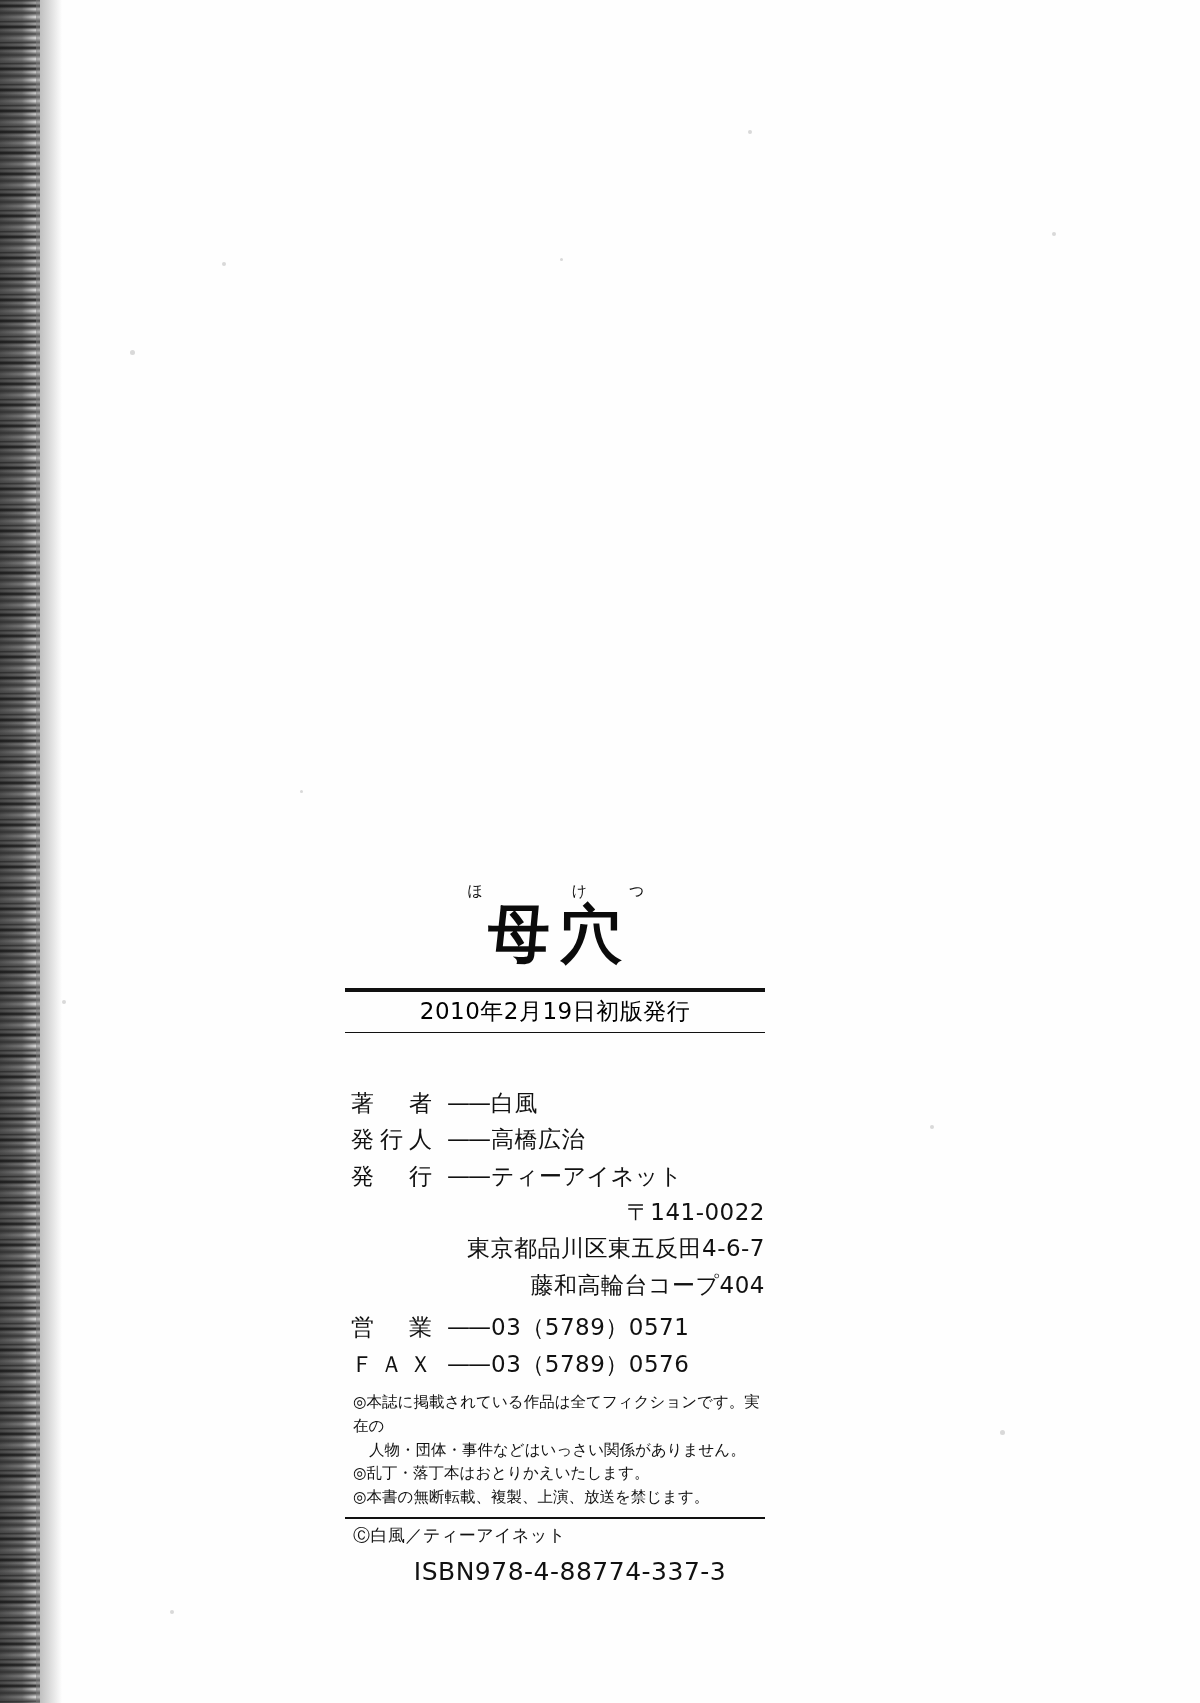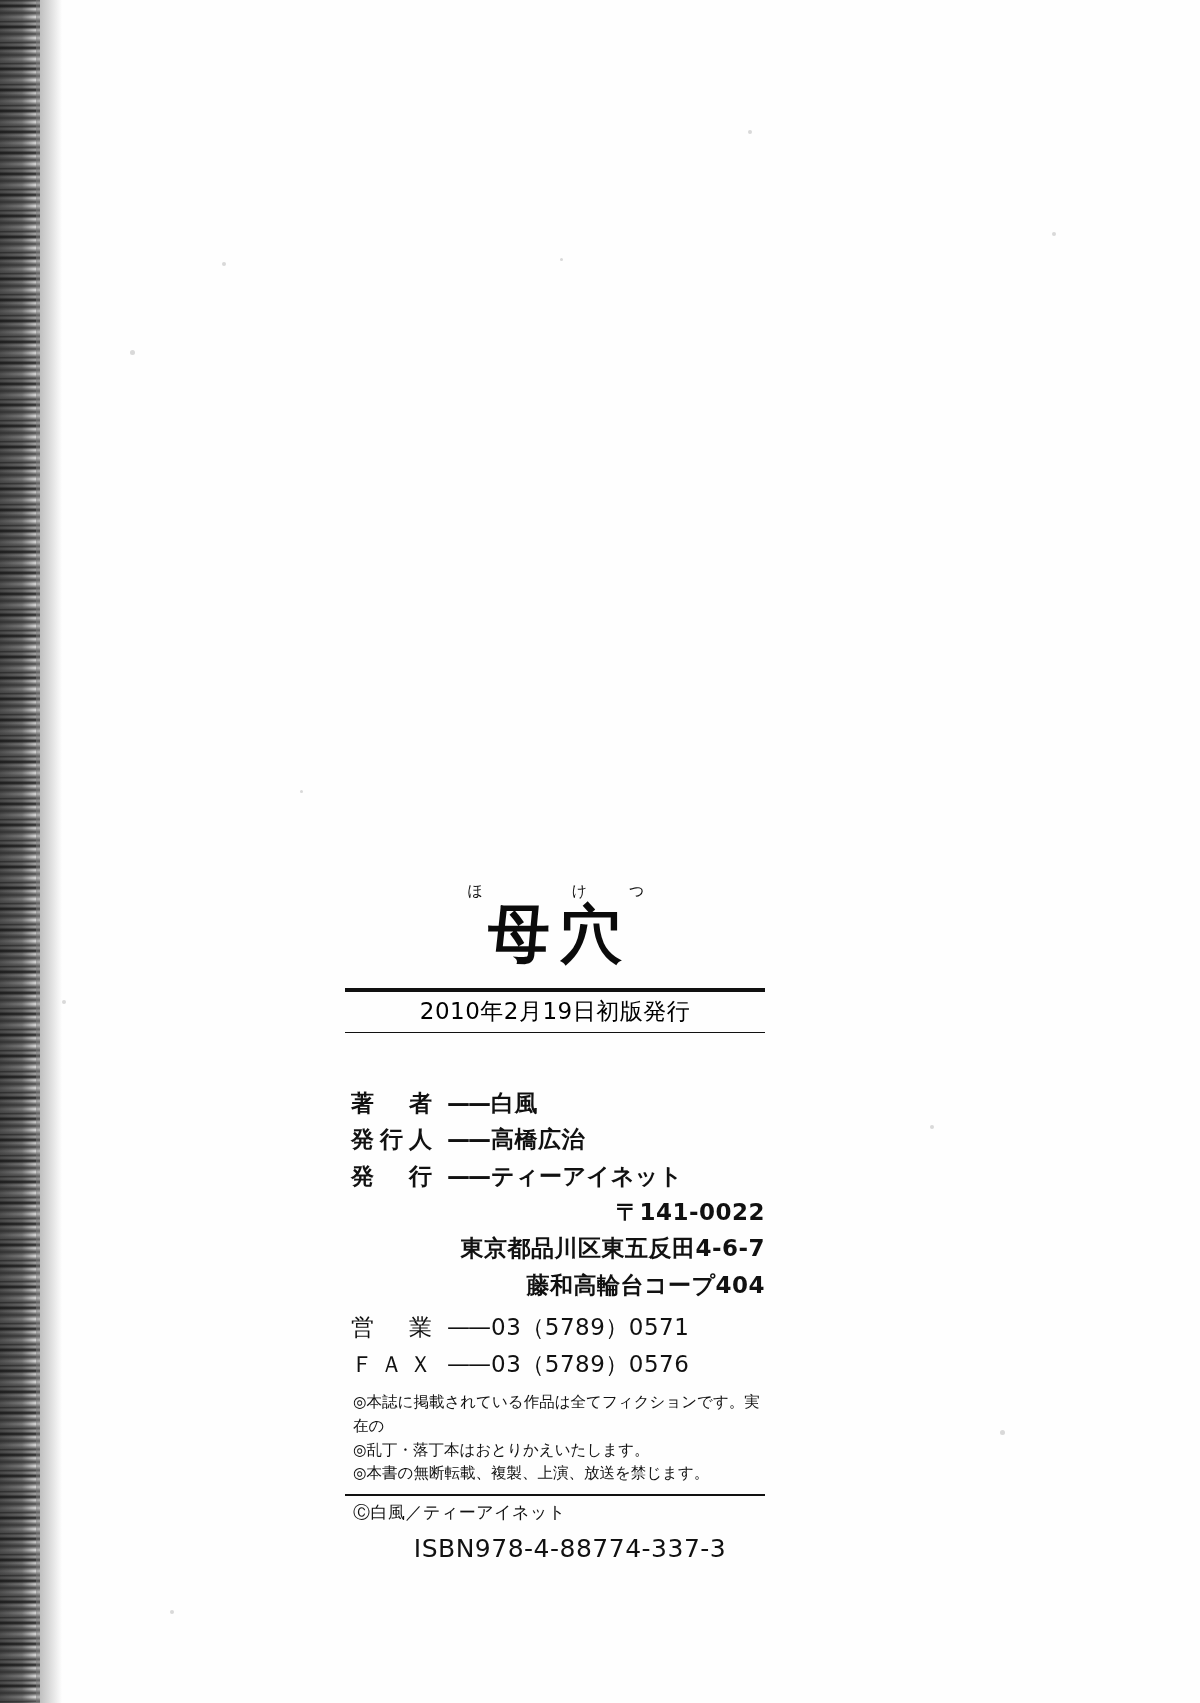--- a/index.html
+++ b/index.html
@@ -102,21 +102,20 @@
     padding: 4px 0 3px 0;
     color: #000000;
   }
 
   .credits {
     margin-top: 52px;
     font-size: 23px;
     line-height: 1.58;
     color: #111;
     padding-left: 6px;
-    font-weight: bold;
   }
   .cred-row {
     display: flex;
     align-items: baseline;
     white-space: nowrap;
   }
   .cred-label {
     display: inline-block;
     min-width: 96px;
     letter-spacing: 6px;
@@ -228,20 +227,21 @@
       </div>
       <div class="cred-row">
         <span class="cred-label">ＦＡＸ</span>
         <span class="cred-dash">——</span>
         <span class="cred-val">03（5789）0576</span>
       </div>
     </div>
 
     <div class="notices">
       <span>◎本誌に掲載されている作品は全てフィクションです。実在の</span>
+      <span class="indent">人物・団体・事件などはいっさい関係がありません。</span>
       <span style="display:block;">◎乱丁・落丁本はおとりかえいたします。</span>
       <span style="display:block;">◎本書の無断転載、複製、上演、放送を禁じます。</span>
     </div>
 
     <div class="rule-bottom"></div>
     <div class="copyright">Ⓒ白風／ティーアイネット</div>
     <div class="isbn">ISBN978-4-88774-337-3</div>
 
   </div>
 </div>

